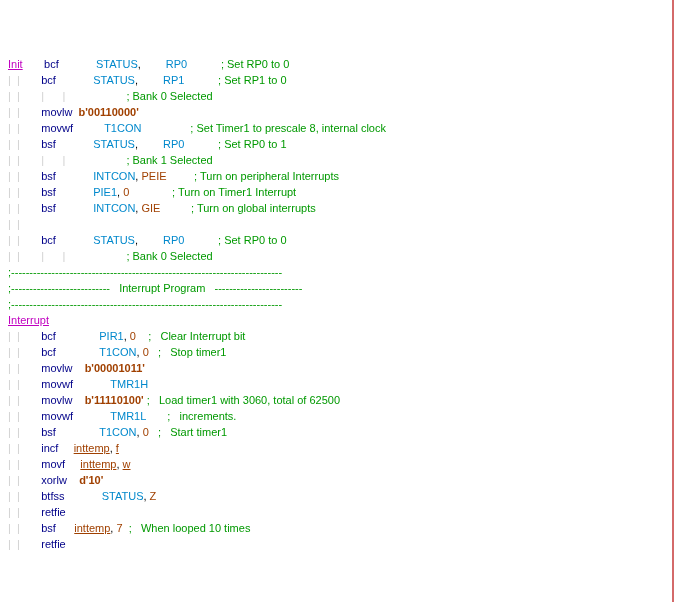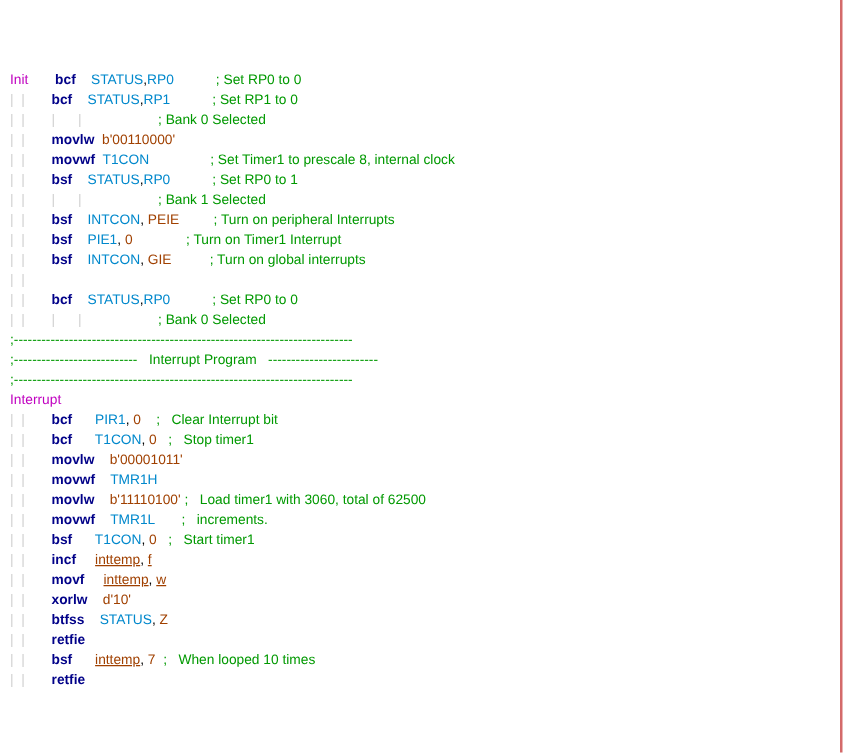--- a/index.html
+++ b/index.html
@@ -11,26 +11,26 @@
     background: #ffffff;
     white-space: pre;
     overflow-x: hidden;
     border-right: 2px solid #d46a6a;
     box-sizing: border-box;
     width: 674px;
     height: 602px;
   }
   .line { display: block; }
   .guide { color: #d0d0d0; }
-  .label { color: #c000c0; }
-  .mnem  { color: #000088; font-weight: bold; }
-  .reg   { color: #0088cc; }
+  .label { color: #c000c0; text-decoration: underline; }
+  .mnem  { color: #000088; font-weight: normal; }
+  .reg   { color: #0088cc; margin-left: 25px; }
   .punct { color: #000000; }
   .const { color: #a04000; font-weight: normal; }
-  .bin   { color: #a04000; font-weight: normal; }
+  .bin   { color: #a04000; font-weight: bold; }
   .ident { color: #a04000; text-decoration: underline; }
   .cmt   { color: #009900; }
   .cmtline { color: #009900; }
 </style>
 </head>
 <body>
 
 
 <div id="code"><span class="line"><span class="label">Init</span>       <span class="mnem">bcf</span>    <span class="reg">STATUS</span><span class="punct">,</span><span class="reg">RP0</span>           <span class="cmt">; Set RP0 to 0</span></span><span class="line"><span class="guide">|  |       </span><span class="mnem">bcf</span>    <span class="reg">STATUS</span><span class="punct">,</span><span class="reg">RP1</span>           <span class="cmt">; Set RP1 to 0</span></span><span class="line"><span class="guide">|  |       |      |                    </span><span class="cmt">; Bank 0 Selected</span></span><span class="line"><span class="guide">|  |       </span><span class="mnem">movlw</span>  <span class="bin">b'00110000'</span></span><span class="line"><span class="guide">|  |       </span><span class="mnem">movwf</span>  <span class="reg">T1CON</span>                <span class="cmt">; Set Timer1 to prescale 8, internal clock</span></span><span class="line"></span><span class="line"><span class="guide">|  |       </span><span class="mnem">bsf</span>    <span class="reg">STATUS</span><span class="punct">,</span><span class="reg">RP0</span>           <span class="cmt">; Set RP0 to 1</span></span><span class="line"><span class="guide">|  |       |      |                    </span><span class="cmt">; Bank 1 Selected</span></span><span class="line"><span class="guide">|  |       </span><span class="mnem">bsf</span>    <span class="reg">INTCON</span><span class="punct">, </span><span class="const">PEIE</span>         <span class="cmt">; Turn on peripheral Interrupts</span></span><span class="line"><span class="guide">|  |       </span><span class="mnem">bsf</span>    <span class="reg">PIE1</span><span class="punct">, </span><span class="const">0</span>              <span class="cmt">; Turn on Timer1 Interrupt</span></span><span class="line"><span class="guide">|  |       </span><span class="mnem">bsf</span>    <span class="reg">INTCON</span><span class="punct">, </span><span class="const">GIE</span>          <span class="cmt">; Turn on global interrupts</span></span><span class="line"><span class="guide">|  |</span></span><span class="line"><span class="guide">|  |       </span><span class="mnem">bcf</span>    <span class="reg">STATUS</span><span class="punct">,</span><span class="reg">RP0</span>           <span class="cmt">; Set RP0 to 0</span></span><span class="line"><span class="guide">|  |       |      |                    </span><span class="cmt">; Bank 0 Selected</span></span><span class="line"></span><span class="line"><span class="cmtline">;--------------------------------------------------------------------------</span></span><span class="line"><span class="cmtline">;---------------------------   Interrupt Program   ------------------------</span></span><span class="line"><span class="cmtline">;--------------------------------------------------------------------------</span></span><span class="line"><span class="label">Interrupt</span>  </span><span class="line"><span class="guide">|  |       </span><span class="mnem">bcf</span>      <span class="reg">PIR1</span><span class="punct">, </span><span class="const">0</span>    <span class="cmt">;   Clear Interrupt bit</span></span><span class="line"><span class="guide">|  |       </span><span class="mnem">bcf</span>      <span class="reg">T1CON</span><span class="punct">, </span><span class="const">0</span>   <span class="cmt">;   Stop timer1</span></span><span class="line"><span class="guide">|  |       </span><span class="mnem">movlw</span>    <span class="bin">b'00001011'</span></span><span class="line"><span class="guide">|  |       </span><span class="mnem">movwf</span>    <span class="reg">TMR1H</span></span><span class="line"><span class="guide">|  |       </span><span class="mnem">movlw</span>    <span class="bin">b'11110100'</span> <span class="cmt">;   Load timer1 with 3060, total of 62500</span></span><span class="line"><span class="guide">|  |       </span><span class="mnem">movwf</span>    <span class="reg">TMR1L</span>       <span class="cmt">;   increments.</span></span><span class="line"><span class="guide">|  |       </span><span class="mnem">bsf</span>      <span class="reg">T1CON</span><span class="punct">, </span><span class="const">0</span>   <span class="cmt">;   Start timer1</span></span><span class="line"><span class="guide">|  |       </span><span class="mnem">incf</span>     <span class="ident">inttemp</span><span class="punct">, </span><span class="ident">f</span></span><span class="line"><span class="guide">|  |       </span><span class="mnem">movf</span>     <span class="ident">inttemp</span><span class="punct">, </span><span class="ident">w</span></span><span class="line"><span class="guide">|  |       </span><span class="mnem">xorlw</span>    <span class="bin">d'10'</span></span><span class="line"><span class="guide">|  |       </span><span class="mnem">btfss</span>    <span class="reg">STATUS</span><span class="punct">, </span><span class="const">Z</span></span><span class="line"><span class="guide">|  |       </span><span class="mnem">retfie</span> </span><span class="line"><span class="guide">|  |       </span><span class="mnem">bsf</span>      <span class="ident">inttemp</span><span class="punct">, </span><span class="const">7</span>  <span class="cmt">;   When looped 10 times</span></span><span class="line"><span class="guide">|  |       </span><span class="mnem">retfie</span> </span></div>
 

